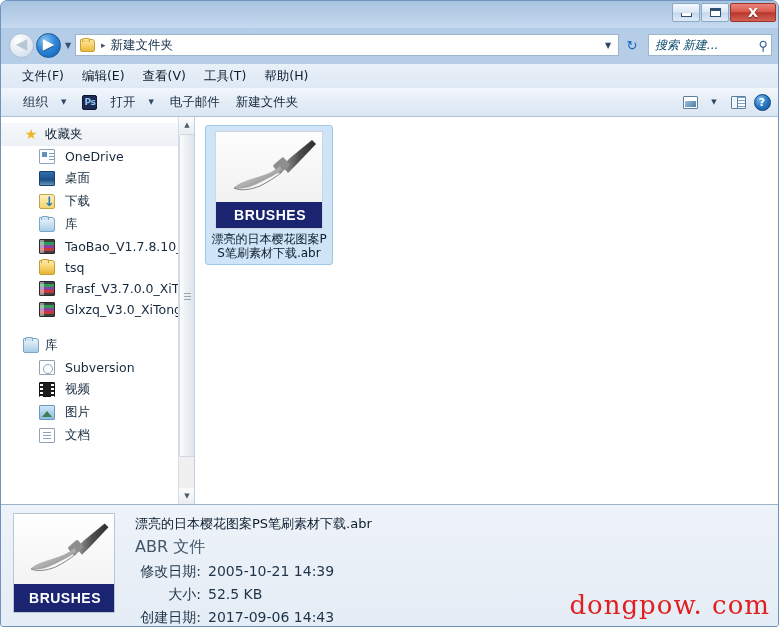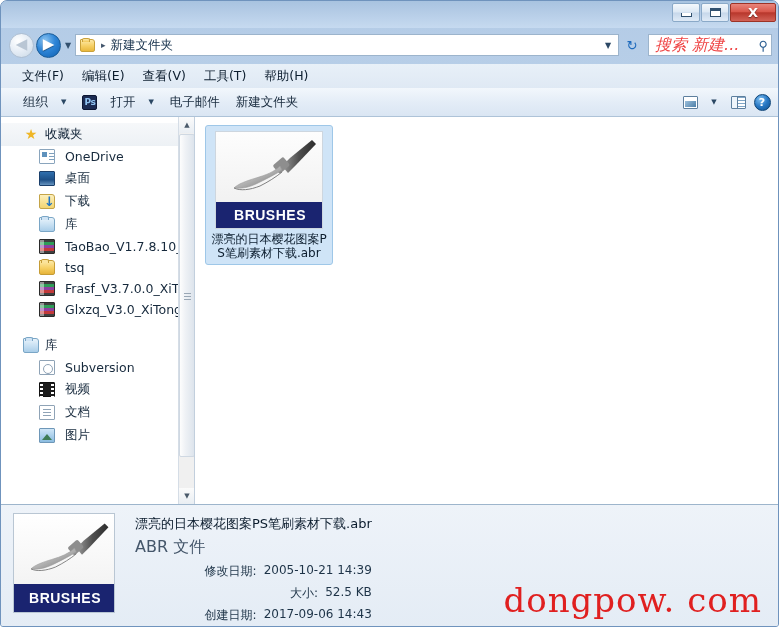--- a/index.html
+++ b/index.html
@@ -106,21 +106,21 @@
     width: 22px; height: 22px; flex: none; margin-right: 5px;
     display: flex; align-items: center; justify-content: center;
     color: #1f6bbd; font-size: 13px; cursor: pointer;
     border: 1px solid transparent;
   }
   #searchbox {
     width: 124px; height: 22px; flex: none; margin-right: 8px;
     background: #ffffff; border: 1px solid #9cb4cc;
     display: flex; align-items: center; padding: 0 3px 0 6px;
   }
-  #searchbox .ph { flex: 1; color: #ef4444; font-size: 16px; font-style: italic; white-space: nowrap; overflow:hidden;}
+  #searchbox .ph { flex: 1; color: #0c4a6e; font-size: 12px; font-style: italic; white-space: nowrap; overflow:hidden;}
   #searchbox .mag { color: #2d5f92; font-size: 13px; }
 
   
   #menubar {
     position: absolute; left: 0; top: 63px; width: 779px; height: 24px;
     background: linear-gradient(180deg,#e8f0f8 0%, #dfe9f4 100%);
     display: flex; align-items: center; padding-left: 12px;
   }
   .menuitem {
     padding: 2px 9px; font-size: 12.5px; color: #0b1c2d; cursor: pointer; white-space: nowrap;
@@ -368,28 +368,28 @@
     position: absolute; left: 0; bottom: 0; width: 102px; height: 28px;
     background: #1a2470; display: flex; align-items: center; justify-content: center;
   }
   #dthumb .band span {
     color: #ffffff; font-size: 14px; font-weight: bold; letter-spacing: .5px;
     font-family: "Liberation Sans", sans-serif;
   }
   #dinfo { margin-left: 20px; padding-top: 2px; }
   #dtitle { font-size: 13px; color: #0b1c2d; }
   #dtype { font-size: 16px; color: #44566a; margin-top: 4px; }
-  .drow { display: flex; font-size: 12px; color: #1d3347; margin-top: 5px; justify-content: flex-end; }
+  .drow { display: flex; font-size: 14px; color: #1d3347; margin-top: 5px; }
   .dlabel { width: 66px; text-align: right; color: #1d3347; }
   .dval { margin-left: 7px; color: #1d3347; }
 
   #watermark {
-    position: absolute; right: 16px; bottom: 6px;
+    position: absolute; right: 8px; bottom: 6px;
     font-family: "DejaVu Serif", "Liberation Serif", serif;
-    font-size: 34px; color: #e02020; letter-spacing: 1px;
+    font-size: 26px; color: #e02020; letter-spacing: 1px;
     pointer-events: none;
   }
 </style>
 </head>
 <body>
 
 <div id="window">
 
   <div id="titlebar">
     <div id="winbuttons">
@@ -530,26 +530,26 @@
 
         <div class="navitem">
           <span class="ico ico-subversion"></span>
           <span>Subversion</span>
         </div>
         <div class="navitem">
           <span class="ico ico-video"></span>
           <span>视频</span>
         </div>
         <div class="navitem">
+          <span class="ico ico-pictures"></span>
+          <span>图片</span>
+        </div>
+        <div class="navitem">
           <span class="ico ico-doc"></span>
           <span>文档</span>
-        </div>
-        <div class="navitem">
-          <span class="ico ico-pictures"></span>
-          <span>图片</span>
         </div>
       </div>
 
       <div id="navscroll">
         <div class="sbarrow">
           <span>▲</span>
         </div>
         <div id="navthumb"></div>
         <div class="sbarrow" id="navsb-down">
           <span>▼</span>

